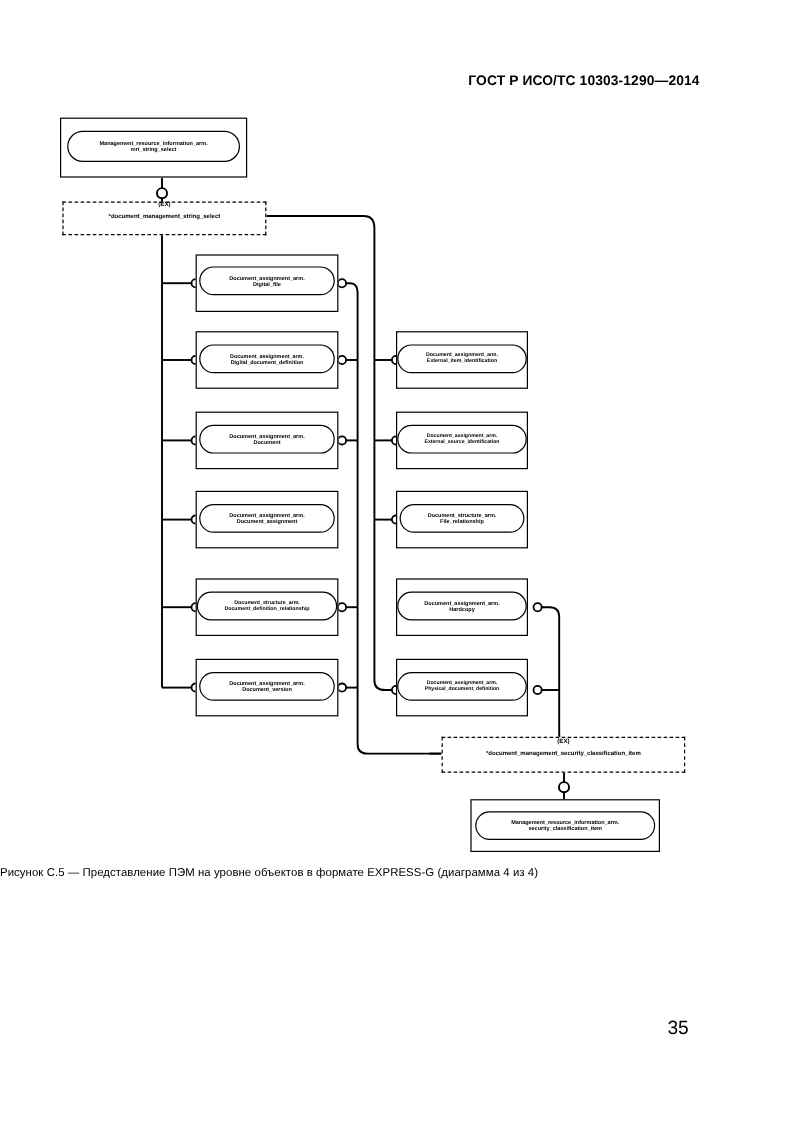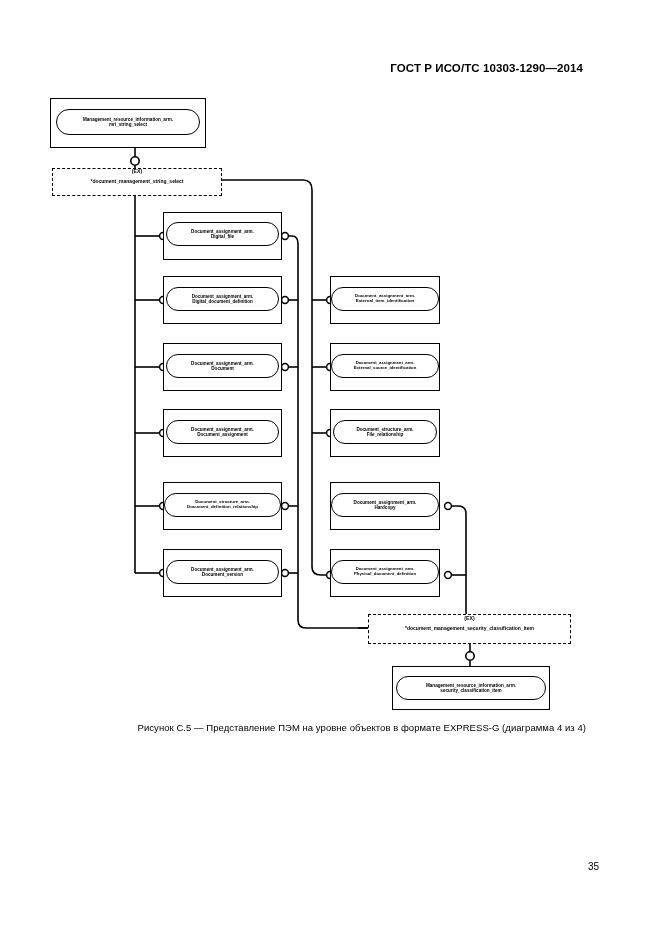--- a/index.html
+++ b/index.html
@@ -93,32 +93,31 @@
     white-space: nowrap;
     font-weight: bold;
   }
 
   
   .caption {
     position: absolute;
     left: 0;
     top: 722px;
     width: 586px;
-    text-align: right;
+    text-align: left;
     font-size: 9.5px;
     letter-spacing: 0.05px;
   }
 
   
   .page-number {
     position: absolute;
-    right: 62px;
+    right: 87px;
     top: 849px;
-    font-size: 10px;
-    margin-top: 12px;
+    font-size: 16px;
   }
 </style>
 </head>
 <body>
 
 <div class="page">
 
   <div class="doc-header">ГОСТ Р ИСО/ТС 10303-1290—2014</div>
 
   <div class="diagram">

